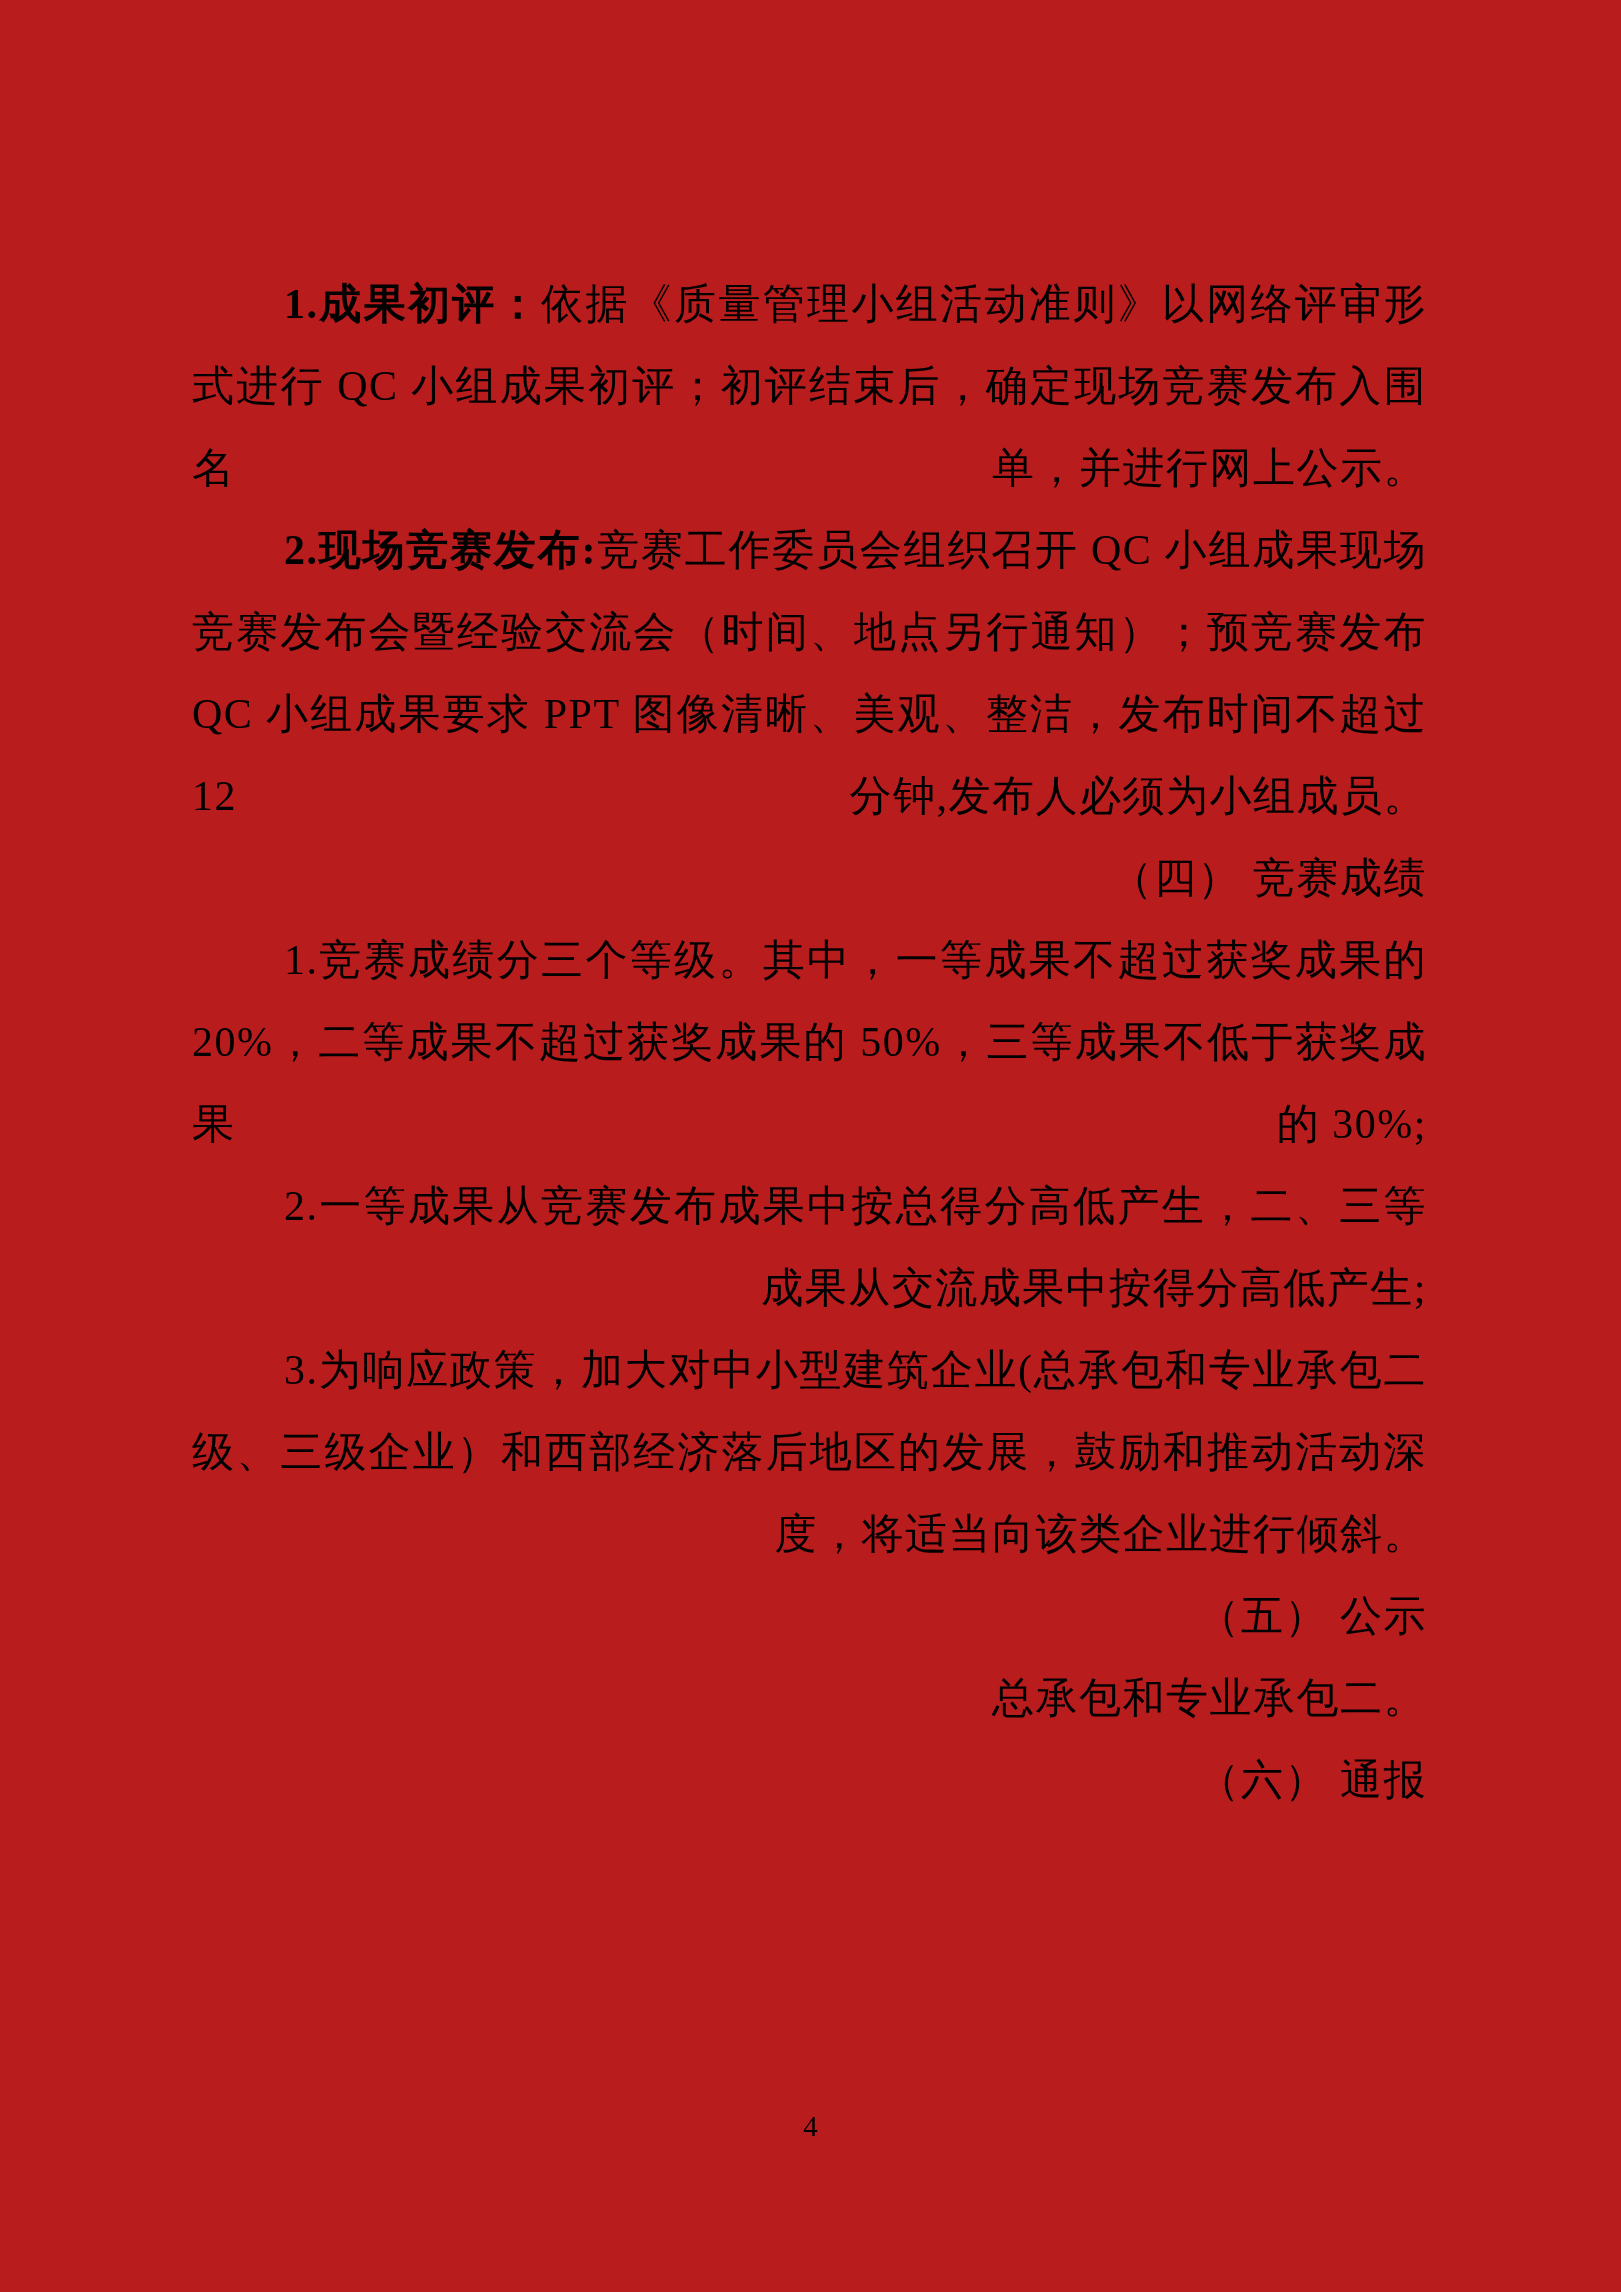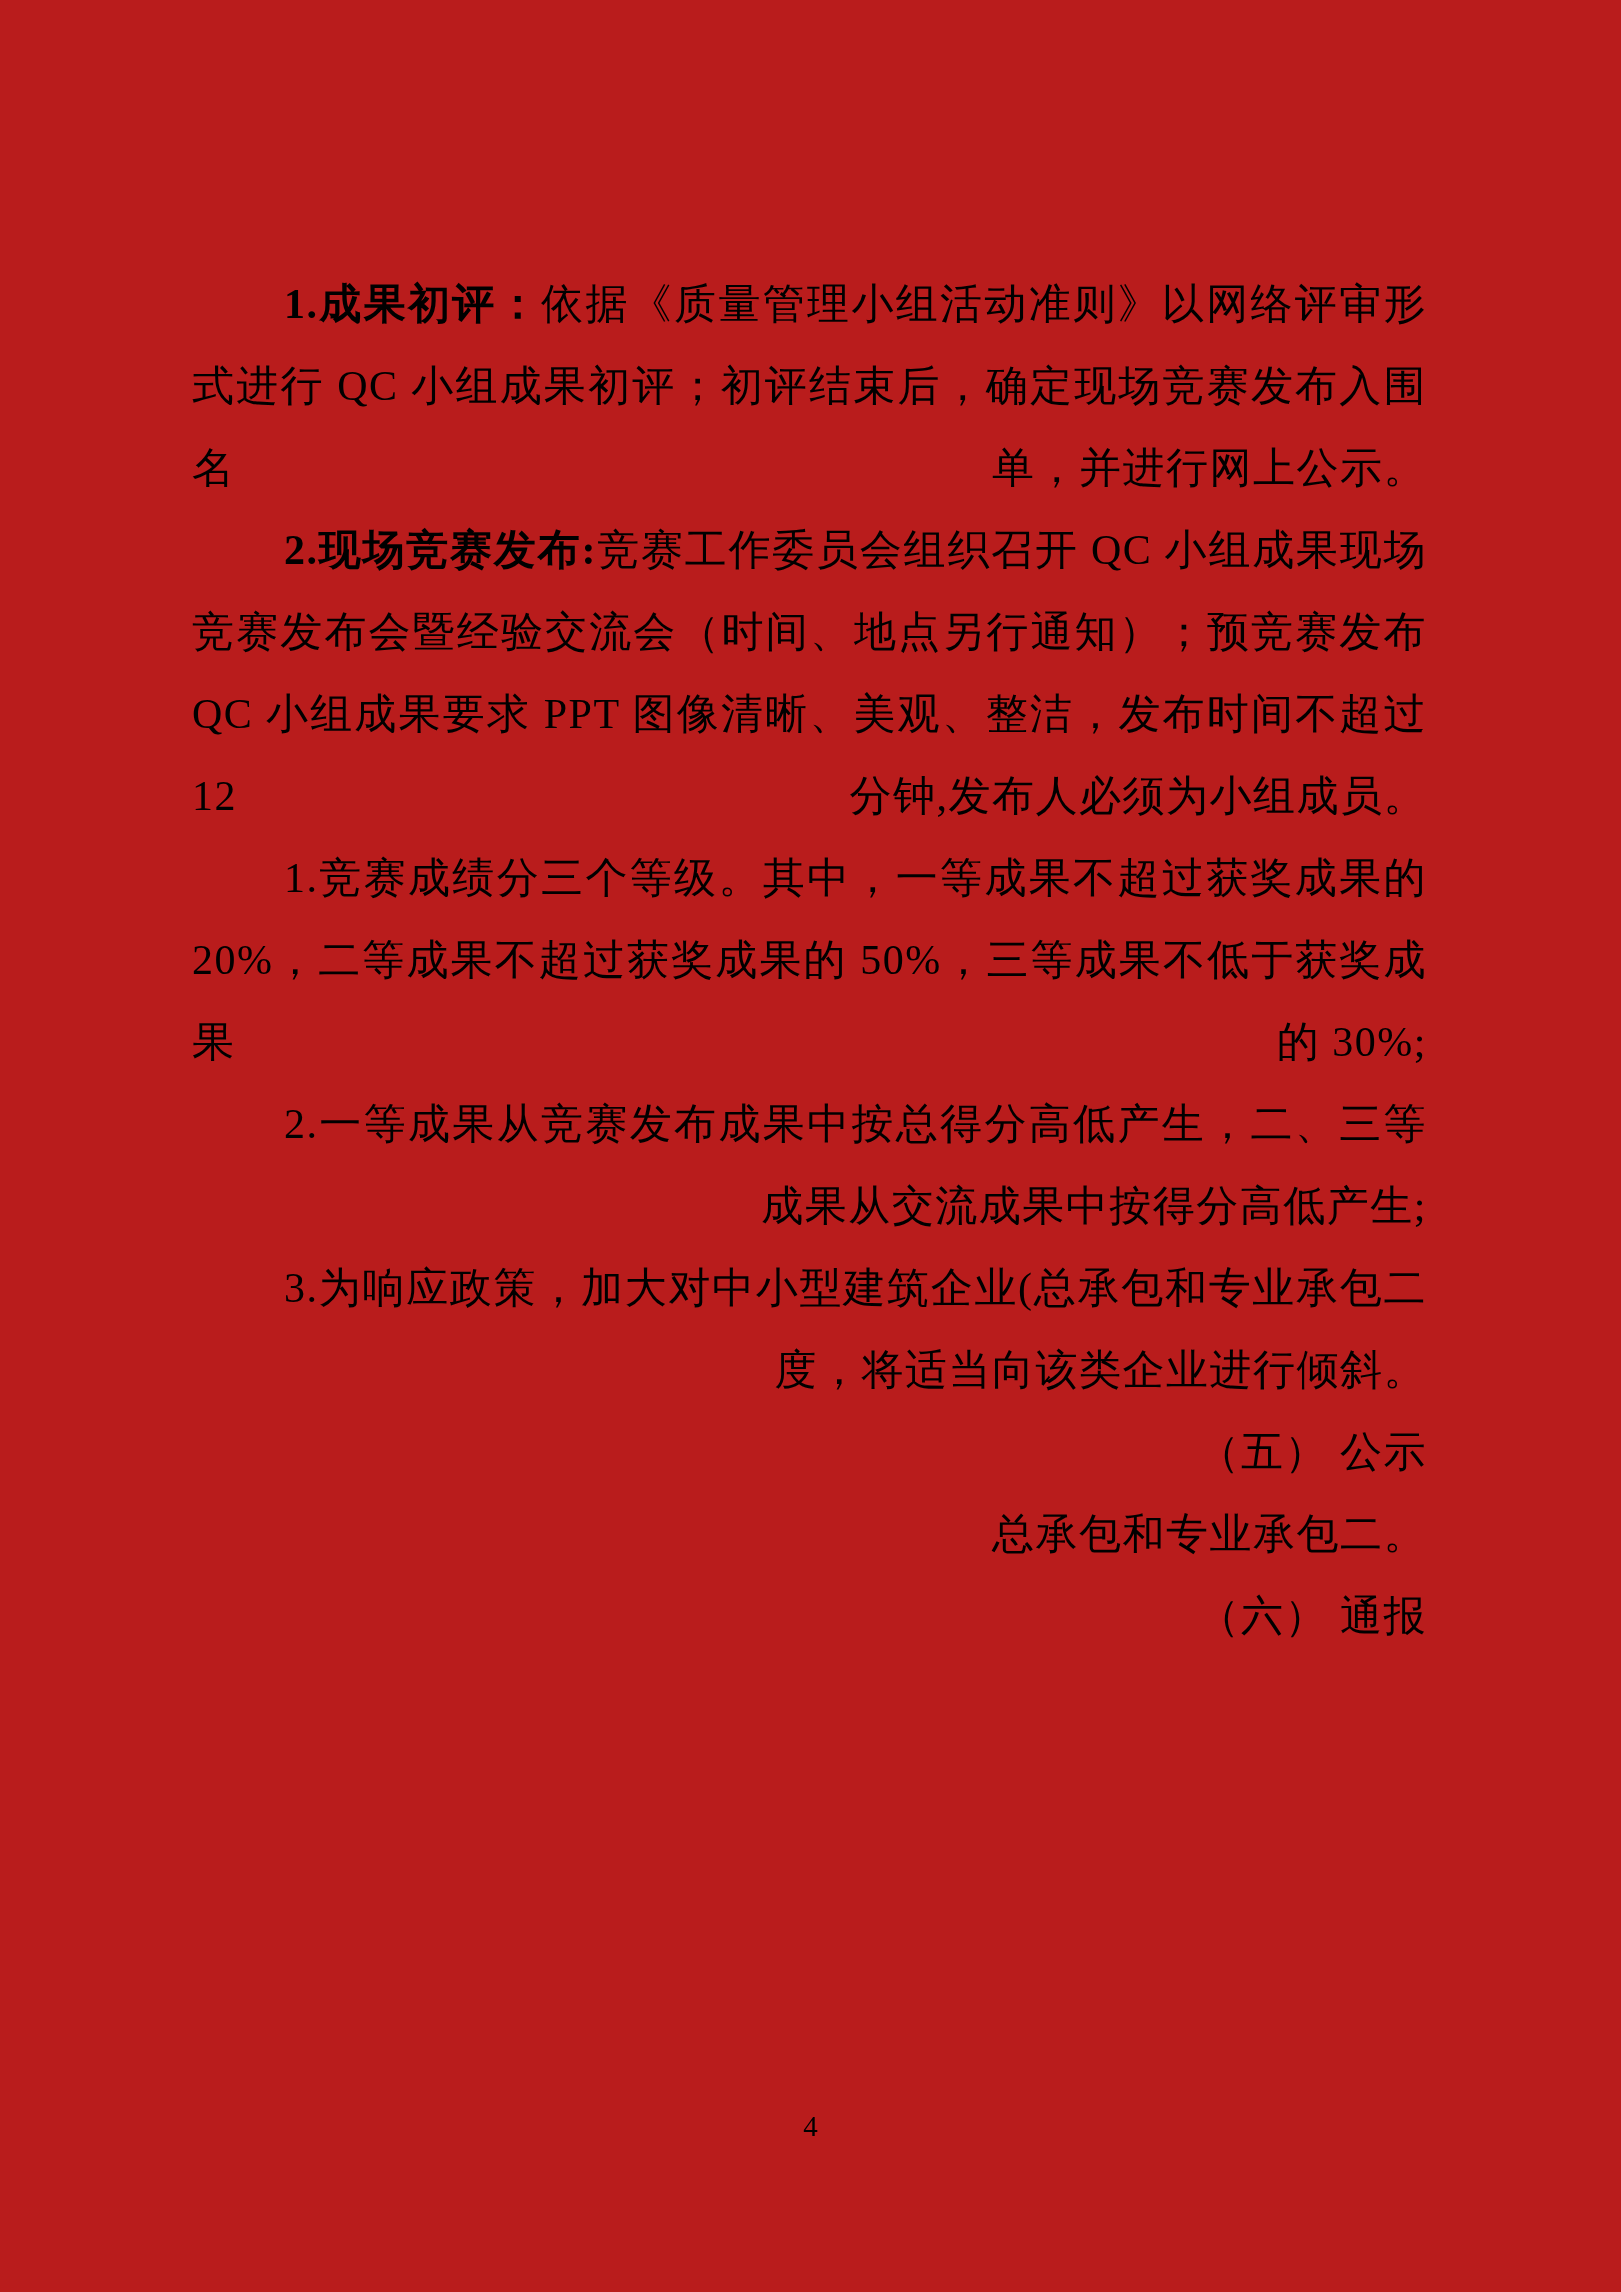--- a/index.html
+++ b/index.html
@@ -68,29 +68,31 @@
 
     <div class="line justify indent"><span class="bold">1.成果初评：</span><span>依据《质量管理小组活动准则》以网络评审形</span></div>
     <div class="line justify">式进行 QC 小组成果初评；初评结束后，确定现场竞赛发布入围名</div>
     <div class="line">单，并进行网上公示。</div>
 
     <div class="line justify indent"><span class="bold">2.现场竞赛发布:</span><span>竞赛工作委员会组织召开 QC 小组成果现场</span></div>
     <div class="line justify">竞赛发布会暨经验交流会（时间、地点另行通知）；预竞赛发布</div>
     <div class="line justify">QC 小组成果要求 PPT 图像清晰、美观、整洁，发布时间不超过 12</div>
     <div class="line">分钟,发布人必须为小组成员。</div>
 
+    <div class="line indent">（四） 竞赛成绩</div>
 
     <div class="line justify indent">1.竞赛成绩分三个等级。其中，一等成果不超过获奖成果的</div>
     <div class="line justify">20%，二等成果不超过获奖成果的 50%，三等成果不低于获奖成果</div>
     <div class="line">的 30%;</div>
 
     <div class="line justify indent">2.一等成果从竞赛发布成果中按总得分高低产生，二、三等</div>
     <div class="line">成果从交流成果中按得分高低产生;</div>
 
     <div class="line justify indent">3.为响应政策，加大对中小型建筑企业(总承包和专业承包二</div>
+    <div class="line justify">级、三级企业）和西部经济落后地区的发展，鼓励和推动活动深</div>
     <div class="line">度，将适当向该类企业进行倾斜。</div>
 
     <div class="line indent">（五） 公示</div>
 
     <div class="line">总承包和专业承包二。</div>
 
     <div class="line indent">（六） 通报</div>
 
   </div>
 

